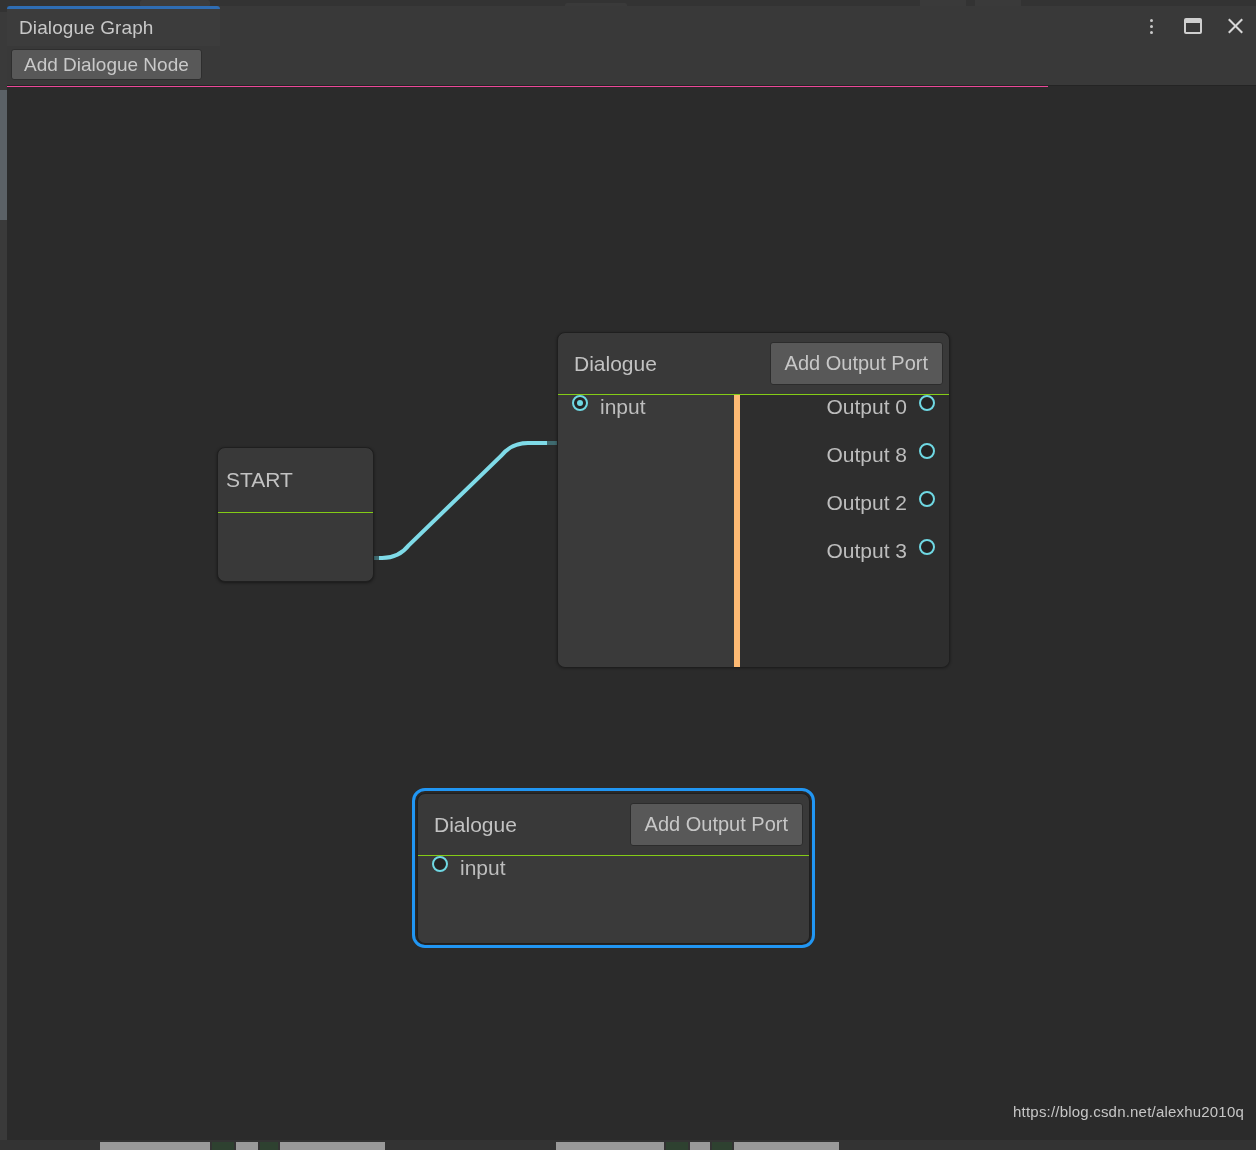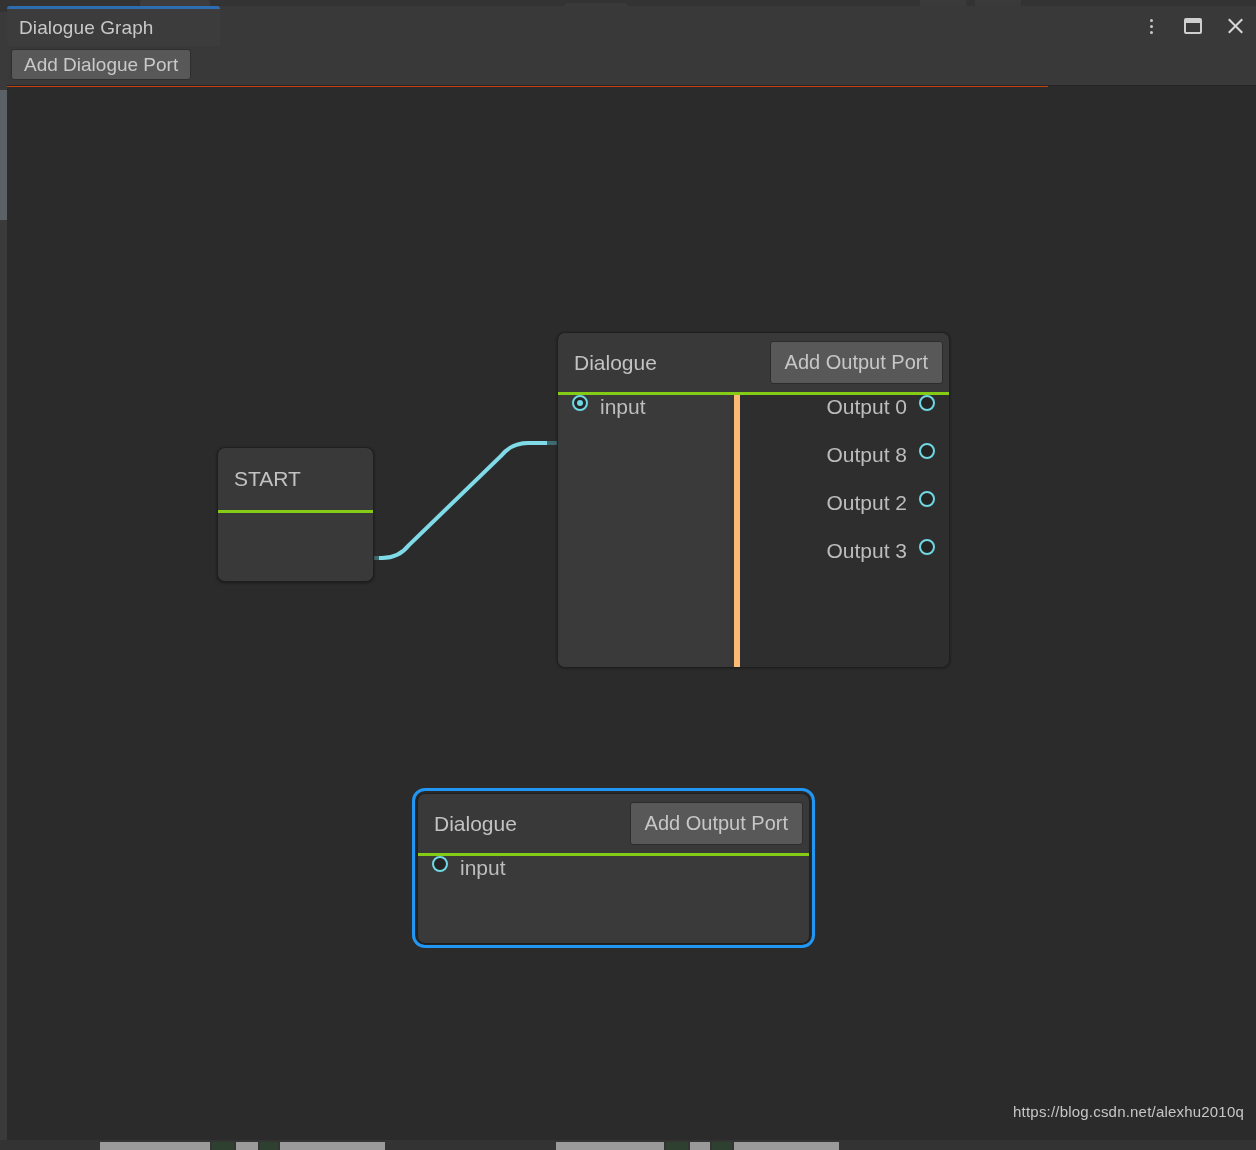--- a/index.html
+++ b/index.html
@@ -11,21 +11,21 @@
     overflow: hidden;
     background: #2b2b2b;
     font-family: "Liberation Sans", sans-serif;
     -webkit-font-smoothing: antialiased;
   }
 
   #app {
     position: relative;
     width: 1048px;
     height: 1150px;
-    background: #c2410c;
+    background: #ec4899;
   }
 
   
   .outer-top-strip {
     position: absolute; left: 0; top: 0; width: 1256px; height: 12px;
     background: #333333;
   }
   .outer-top-strip .ghost-a {
     position: absolute; left: 140px; top: 0px; width: 70px; height: 7px;
     background: #3d3d3d; border-radius: 2px;
@@ -151,21 +151,21 @@
   .node.selected {
     outline: 3px solid #2196f3;
     outline-offset: 2px;
     border-radius: 8px;
   }
 
   .node-title {
     height: 62px;
     display: flex; align-items: center;
     padding: 0 6px 0 16px;
-    border-bottom: 3px solid #84cc16;
+    border-bottom: 1px solid #84cc16;
     position: relative;
   }
   .node-title-text {
     font-size: 21px; color: #c2c2c2; white-space: nowrap;
   }
   .node-title-btn {
     margin-left: auto;
     background: #585858;
     border: 1px solid #2c2c2c;
     border-radius: 3px;
@@ -201,21 +201,21 @@
   }
   .port-dot.filled:after {
     content: "";
     position: absolute; left: 50%; top: 50%;
     width: 6px; height: 6px; margin: -3px 0 0 -3px;
     border-radius: 50%;
     background: #6fd8e3;
   }
 
   
-  .start-title { height: 65px; padding-left: 16px; }
+  .start-title { height: 65px; padding-left: 8px; }
   .start-body  { height: 68px; }
   .start-row   { height: 68px; justify-content: flex-end; padding-right: 14px; }
 
   
   .watermark {
     position: absolute; right: 12px; bottom: 20px;
     font-size: 15px; color: #c6c6c6;
     letter-spacing: .2px;
     white-space: nowrap;
     text-align: center;
@@ -263,21 +263,21 @@
       <div class="wc">
         <span class="maxbox"></span>
       </div>
       <div class="wc">
         <span class="closex"></span>
       </div>
     </div>
   </div>
 
   <div class="toolbar">
-    <button class="tb-btn">Add Dialogue Port</button>
+    <button class="tb-btn">Add Dialogue Node</button>
   </div>
 
   <div class="canvas">
 
     <svg class="edge-layer" width="1249" height="1053" viewBox="0 0 1249 1053">
 
       <path d="M 336 471 L 375 471 Q 392 471 402 458 L 494 369 Q 504 356 521 356 L 562 356" fill="none" stroke="#7fdbe8" stroke-width="4" stroke-linecap="round"></path>
       <line x1="336" y1="471" x2="372" y2="471" stroke="#3f6a6f" stroke-width="4"></line>
       <line x1="540" y1="356" x2="568" y2="356" stroke="#3f6a6f" stroke-width="4"></line>
     </svg>

